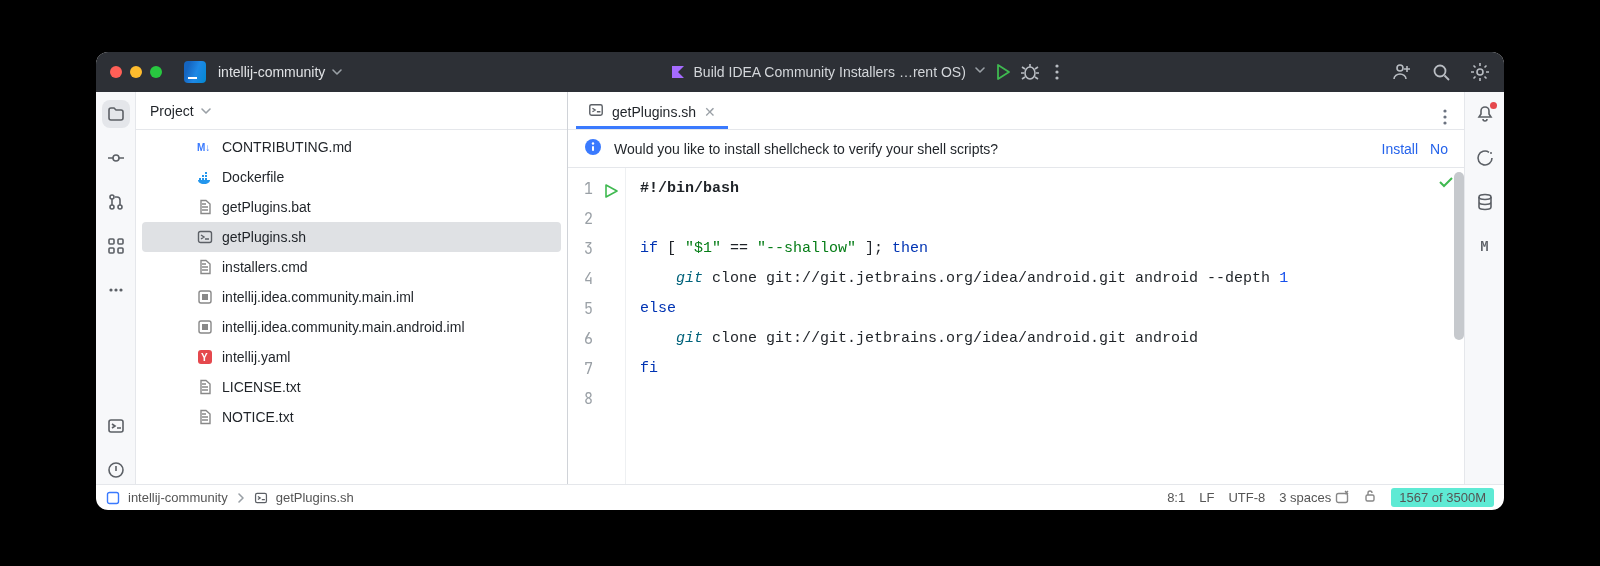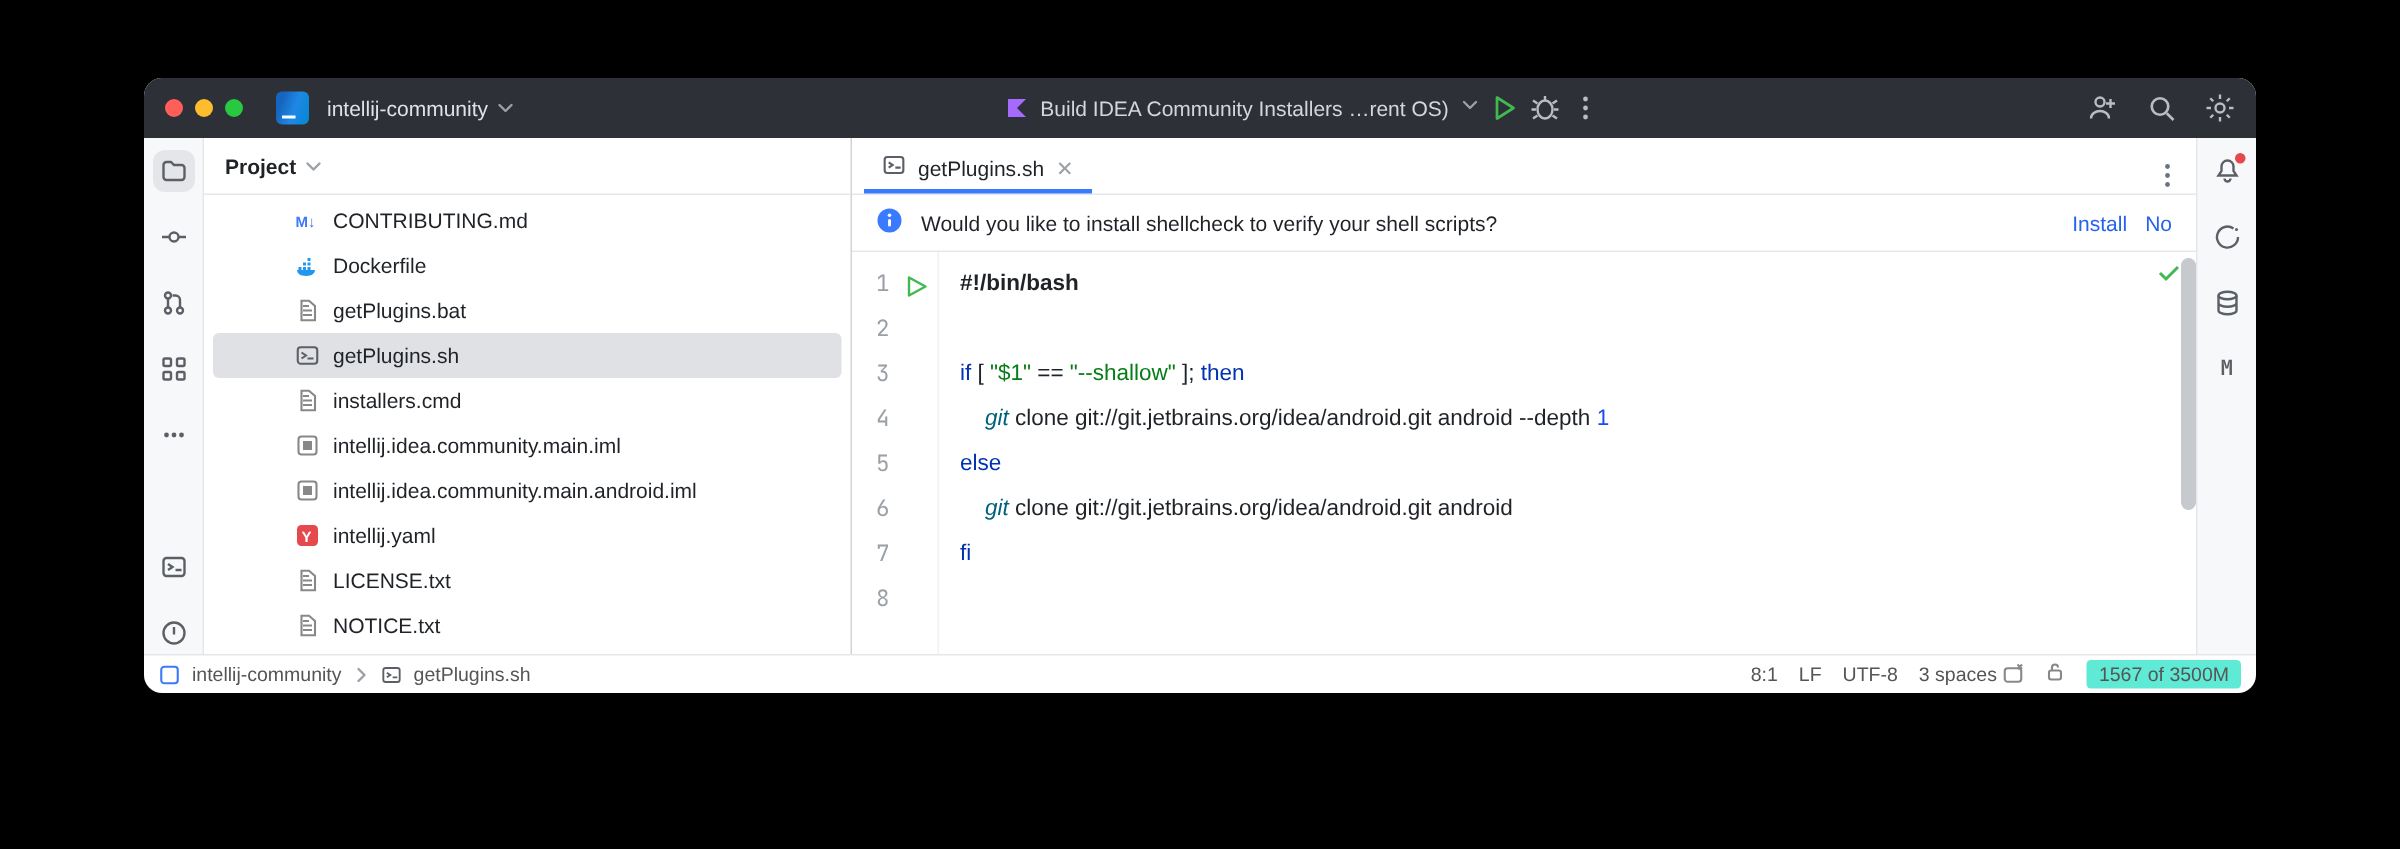--- a/index.html
+++ b/index.html
@@ -28,21 +28,21 @@
   body{
     width:1600px;height:566px;
     background:#000;
     font-family:var(--sans);
     font-size:14px;color:var(--txt);
     display:flex;align-items:flex-start;justify-content:center;
   }
   .window{
     position:relative;
     margin-top:52px;
-    width:1408px;height:410px;
+    width:1408px;height:458px;
     background:#fff;
     border-radius:12px;
     overflow:hidden;
     box-shadow:0 20px 60px rgba(0,0,0,.6);
     display:flex;flex-direction:column;
   }
   
   .titlebar{
     height:var(--title-h);
     background:var(--titlebar);
@@ -88,21 +88,21 @@
   
   .panel{
     display:flex;flex-direction:column;
     border-right:1px solid var(--border-d);
     min-height:0;
   }
   .panel-head{
     height:var(--tool-row);
     display:flex;align-items:center;gap:6px;
     padding:0 14px;
-    font-weight:700;
+    font-weight:400;
     border-bottom:1px solid var(--border);
   }
   .tree{flex:1;overflow:hidden;padding-top:2px}
   .node{
     height:30px;display:flex;align-items:center;gap:8px;
     padding-left:60px;padding-right:6px;
     white-space:nowrap;overflow:hidden;text-overflow:ellipsis;
     cursor:default;
   }
   .node.sel{background:var(--sel);border-radius:4px;margin:0 6px;padding-left:54px}
@@ -135,21 +135,21 @@
   .gutter{
     width:58px;text-align:right;
     font-family:var(--mono);font-size:15px;color:#9aa0a6;
     padding:6px 32px 0 0;user-select:none;position:relative;
     border-right:1px solid #eef0f2;
     line-height:30px;
     background:#fff;
   }
   .run-tri{position:absolute;left:36px;top:10px;color:#3fb950}
   .code{
-    flex:1;font-family:Liberation Sans, sans-serif;font-size:15px;
+    flex:1;font-family:Liberation Mono, monospace;font-size:15px;
     padding:6px 0 0 14px;line-height:30px;white-space:pre;
     overflow:hidden;
   }
   .c-kw{color:var(--kw-blue)}
   .c-str{color:var(--str-green)}
   .c-num{color:var(--num-blue)}
   .c-cmd{color:var(--cmd-teal);font-style:italic}
   .c-b{font-weight:700}
   .ed-badge{position:absolute;top:6px;right:10px;color:#3fb950}
   .scroll-thumb{position:absolute;right:0;top:4px;width:10px;height:168px;background:#c6c9cd;border-radius:6px}

